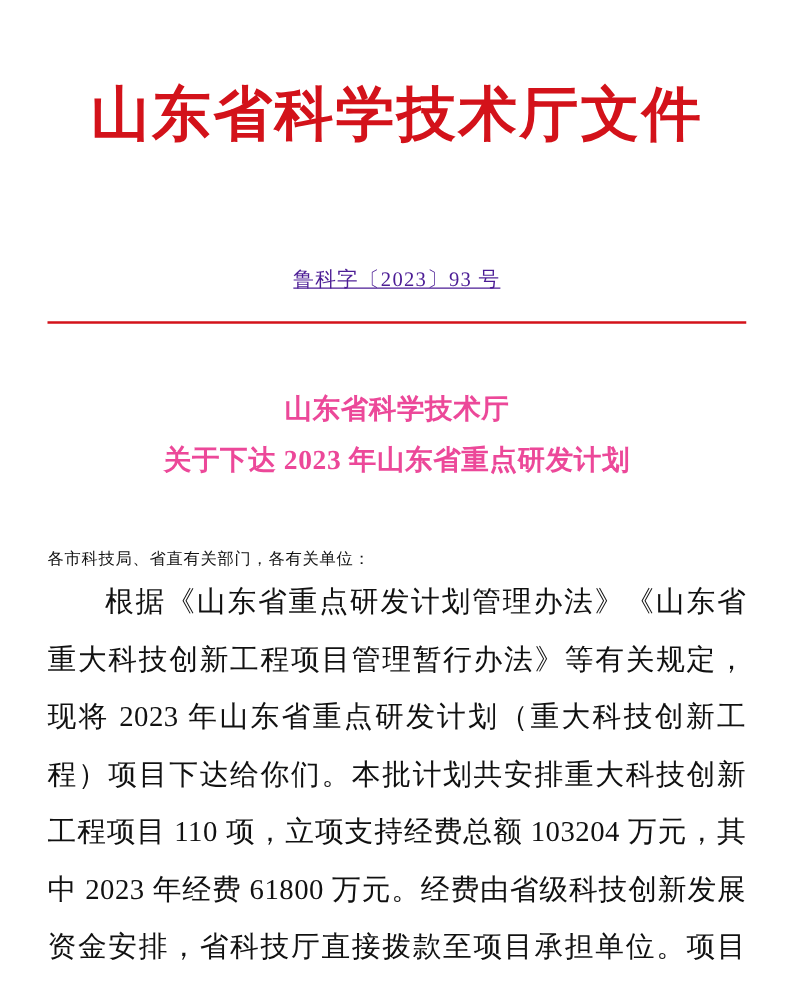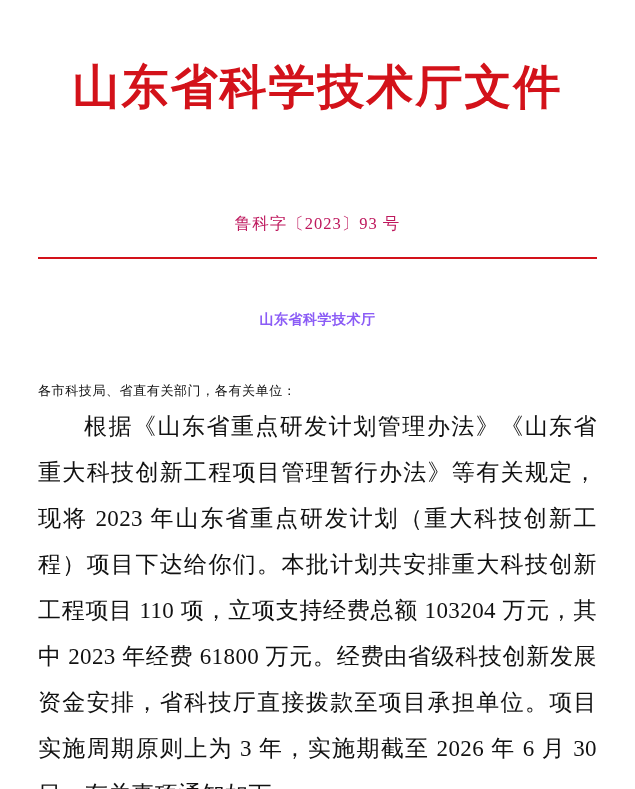--- a/index.html
+++ b/index.html
@@ -18,48 +18,49 @@
     position: relative;
     width: 635px;
     height: 789px;
     box-sizing: border-box;
     padding: 0 38px;
   }
   .doc-title {
     margin-top: 62px;
     text-align: center;
     color: #d3121a;
-    font-family: Liberation Mono, monospace;
+    font-family: Liberation Sans, sans-serif;
     font-weight: bold;
     font-size: 47px;
     letter-spacing: 2px;
     line-height: 1.25;
     white-space: nowrap;
   }
   .doc-number {
     margin-top: 92px;
     text-align: center;
     font-size: 16.5px;
     letter-spacing: 1px;
-    color: #be185d;
+    color: #4c1d95;
+    text-decoration: underline;
   }
   .red-rule {
     margin-top: 22px;
     height: 2.4px;
     background: #d3121a;
     width: 100%;
   }
   .subject-block {
     margin-top: 48px;
     text-align: center;
     font-weight: bold;
-    font-size: 14px;
+    font-size: 22px;
     line-height: 1.85;
     letter-spacing: 0.5px;
-    color: #8b5cf6;
+    color: #ec4899;
   }
   .subject-line {
     display: block;
     white-space: nowrap;
   }
   .salutation {
     margin-top: 46px;
     font-size: 13px;
     letter-spacing: 0.6px;
     line-height: 1.9;
@@ -80,19 +81,20 @@
 <div class="page">
 
   <div class="doc-title">山东省科学技术厅文件</div>
 
   <div class="doc-number">鲁科字〔2023〕93 号</div>
 
   <div class="red-rule"></div>
 
   <div class="subject-block">
     <span class="subject-line">山东省科学技术厅</span>
+    <span class="subject-line">关于下达 2023 年山东省重点研发计划</span>
   </div>
 
   <div class="salutation">各市科技局、省直有关部门，各有关单位：</div>
 
   <div class="body-text">根据《山东省重点研发计划管理办法》《山东省重大科技创新工程项目管理暂行办法》等有关规定，现将 2023 年山东省重点研发计划（重大科技创新工程）项目下达给你们。本批计划共安排重大科技创新工程项目 110 项，立项支持经费总额 103204 万元，其中 2023 年经费 61800 万元。经费由省级科技创新发展资金安排，省科技厅直接拨款至项目承担单位。项目实施周期原则上为 3 年，实施期截至 2026 年 6 月 30 日。有关事项通知如下：</div>
 
 </div>
 
 </body></html>

